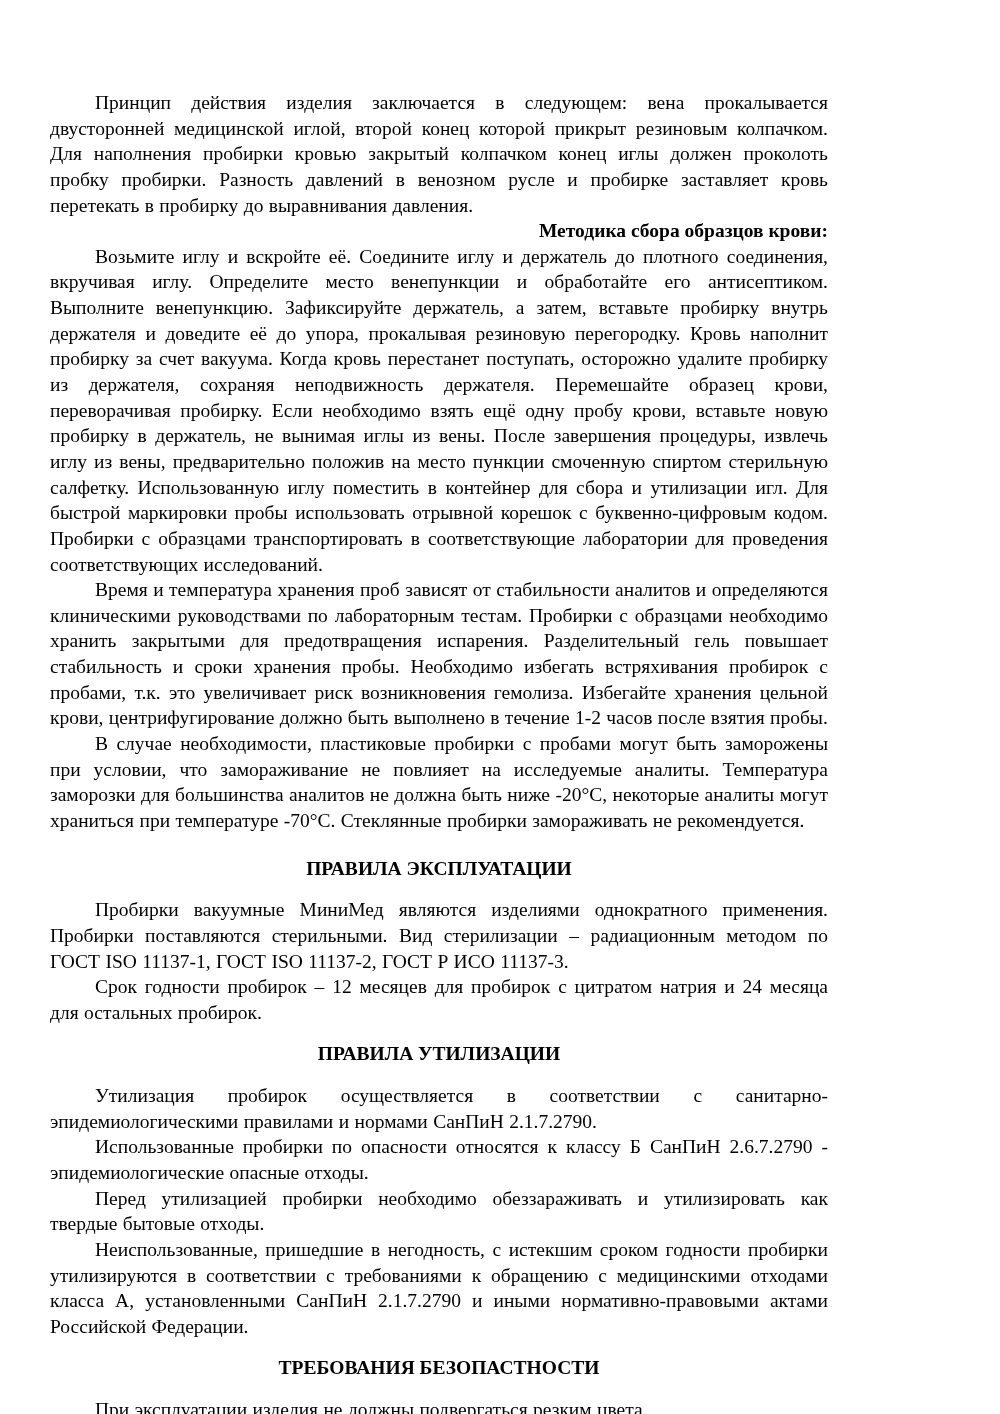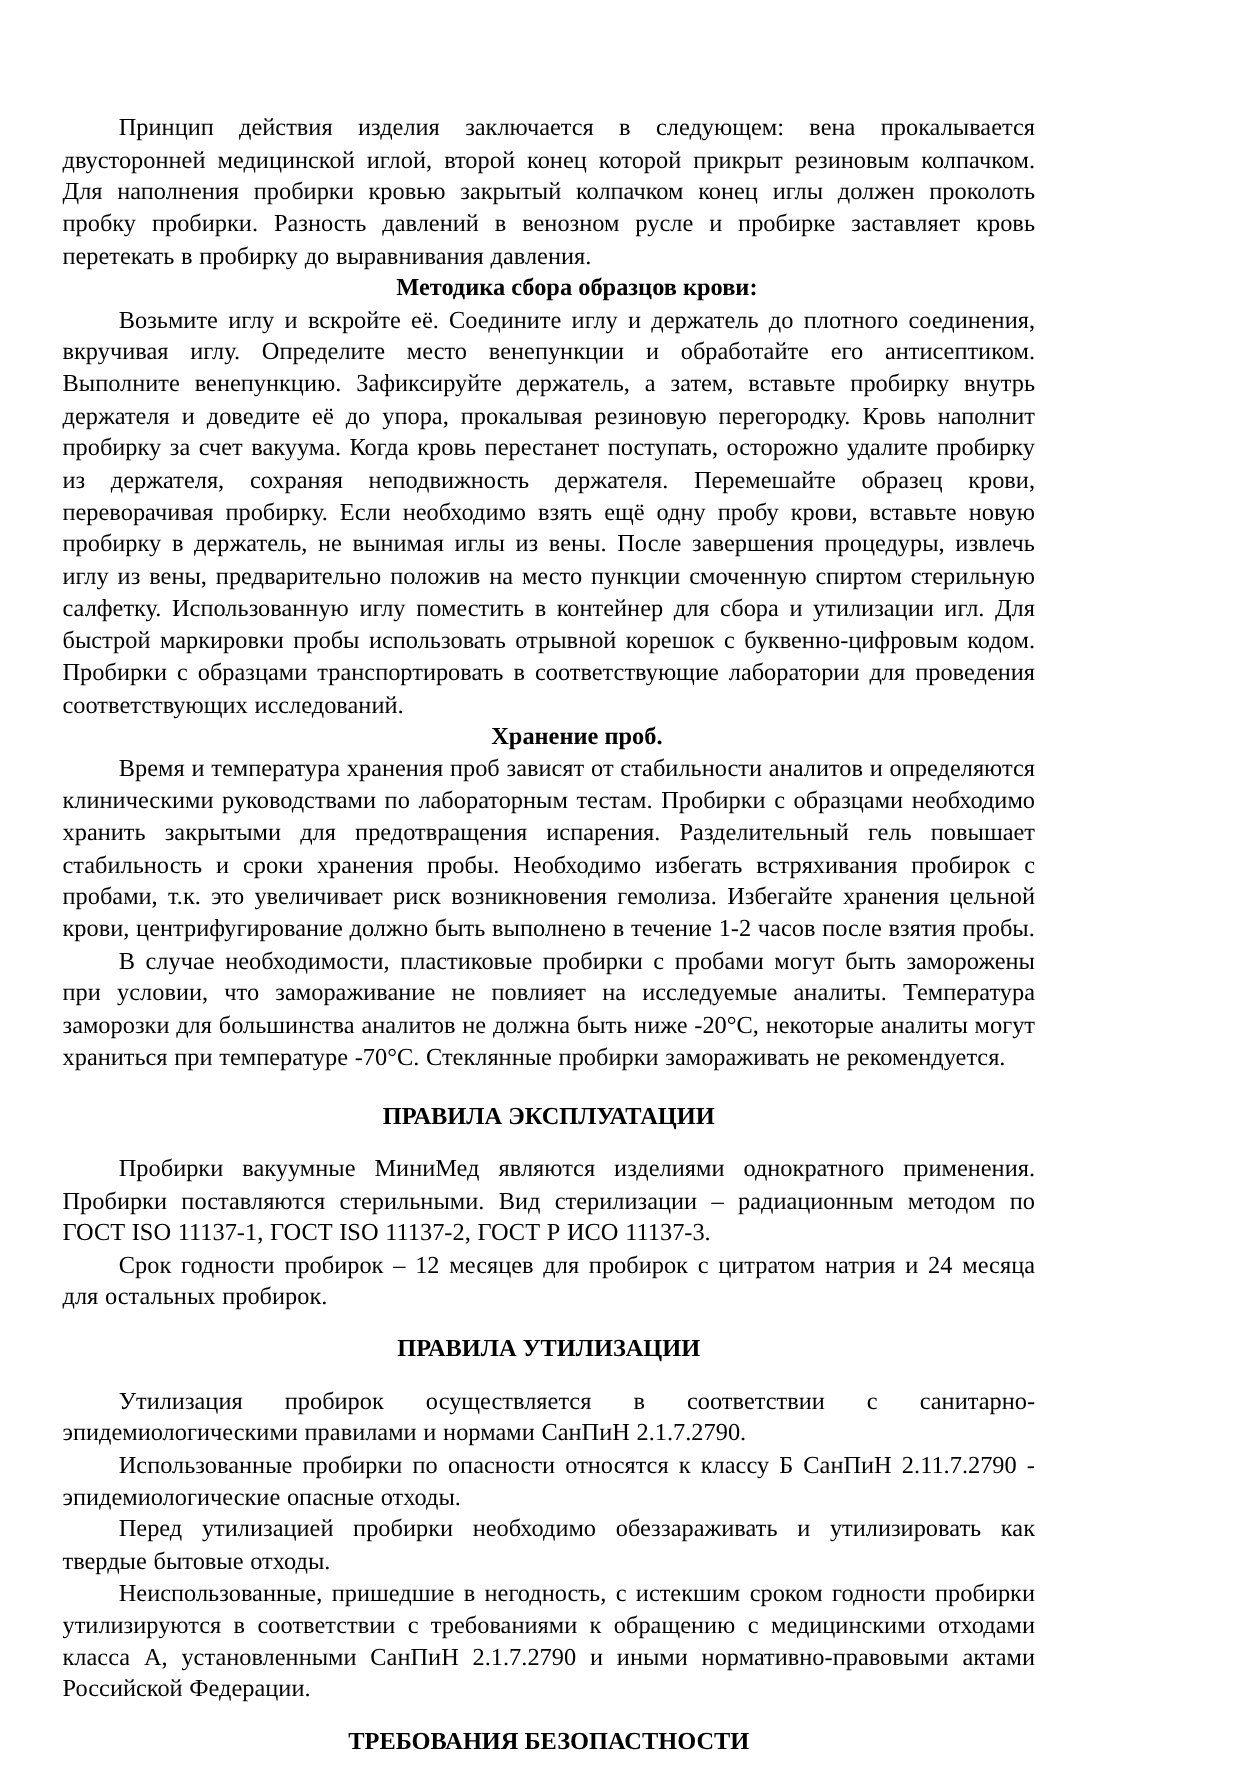--- a/index.html
+++ b/index.html
@@ -25,45 +25,44 @@
   .para {
     margin: 0;
     text-align: justify;
     text-indent: 45px;
     word-spacing: 0.5px;
   }
   .h-left {
     margin: 0;
     font-weight: bold;
     text-indent: 45px;
-    text-align: center;
+    text-align: right;
   }
   .h-center {
     margin: 16px;
     font-weight: bold;
     text-align: center;
     text-indent: 0;
   }
   .gap-above {
     margin-top: 22px;
   }
 </style>
 </head>
 <body>
 
 <div class="page">
   <p class="para">Принцип действия изделия заключается в следующем: вена прокалывается двусторонней медицинской иглой, второй конец которой прикрыт резиновым колпачком. Для наполнения пробирки кровью закрытый колпачком конец иглы должен проколоть пробку пробирки. Разность давлений в венозном русле и пробирке заставляет кровь перетекать в пробирку до выравнивания давления.</p>
   <p class="h-left">Методика сбора образцов крови:</p>
   <p class="para">Возьмите иглу и вскройте её. Соедините иглу и держатель до плотного соединения, вкручивая иглу. Определите место венепункции и обработайте его антисептиком. Выполните венепункцию. Зафиксируйте держатель, а затем, вставьте пробирку внутрь держателя и доведите её до упора, прокалывая резиновую перегородку. Кровь наполнит пробирку за счет вакуума. Когда кровь перестанет поступать, осторожно удалите пробирку из держателя, сохраняя неподвижность держателя. Перемешайте образец крови, переворачивая пробирку. Если необходимо взять ещё одну пробу крови, вставьте новую пробирку в держатель, не вынимая иглы из вены. После завершения процедуры, извлечь иглу из вены, предварительно положив на место пункции смоченную спиртом стерильную салфетку. Использованную иглу поместить в контейнер для сбора и утилизации игл. Для быстрой маркировки пробы использовать отрывной корешок с буквенно-цифровым кодом. Пробирки с образцами транспортировать в соответствующие лаборатории для проведения соответствующих исследований.</p>
-  <p class="h-left">Хранение проб.</p>
   <p class="para">Время и температура хранения проб зависят от стабильности аналитов и определяются клиническими руководствами по лабораторным тестам. Пробирки с образцами необходимо хранить закрытыми для предотвращения испарения. Разделительный гель повышает стабильность и сроки хранения пробы. Необходимо избегать встряхивания пробирок с пробами, т.к. это увеличивает риск возникновения гемолиза. Избегайте хранения цельной крови, центрифугирование должно быть выполнено в течение 1-2 часов после взятия пробы.</p>
   <p class="para">В случае необходимости, пластиковые пробирки с пробами могут быть заморожены при условии, что замораживание не повлияет на исследуемые аналиты. Температура заморозки для большинства аналитов не должна быть ниже -20°С, некоторые аналиты могут храниться при температуре -70°С. Стеклянные пробирки замораживать не рекомендуется.</p>
   <p class="h-center gap-above">ПРАВИЛА ЭКСПЛУАТАЦИИ</p>
   <p class="para">Пробирки вакуумные МиниМед являются изделиями однократного применения. Пробирки поставляются стерильными. Вид стерилизации – радиационным методом по ГОСТ ISO 11137-1, ГОСТ ISO 11137-2, ГОСТ Р ИСО 11137-3.</p>
   <p class="para">Срок годности пробирок – 12 месяцев для пробирок с цитратом натрия и 24 месяца для остальных пробирок.</p>
   <p class="h-center">ПРАВИЛА УТИЛИЗАЦИИ</p>
   <p class="para">Утилизация пробирок осуществляется в соответствии с санитарно-эпидемиологическими правилами и нормами СанПиН 2.1.7.2790.</p>
-  <p class="para">Использованные пробирки по опасности относятся к классу Б СанПиН 2.11.7.2790 - эпидемиологические опасные отходы.</p>
+  <p class="para">Использованные пробирки по опасности относятся к классу Б СанПиН 2.6.7.2790 - эпидемиологические опасные отходы.</p>
   <p class="para">Перед утилизацией пробирки необходимо обеззараживать и утилизировать как твердые бытовые отходы.</p>
   <p class="para">Неиспользованные, пришедшие в негодность, с истекшим сроком годности пробирки утилизируются в соответствии с требованиями к обращению с медицинскими отходами класса А, установленными СанПиН 2.1.7.2790 и иными нормативно-правовыми актами Российской Федерации.</p>
   <p class="h-center">ТРЕБОВАНИЯ БЕЗОПАСТНОСТИ</p>
   <p class="para">При эксплуатации изделия не должны подвергаться резким цвета.</p>
 </div>
 
 </body></html>

